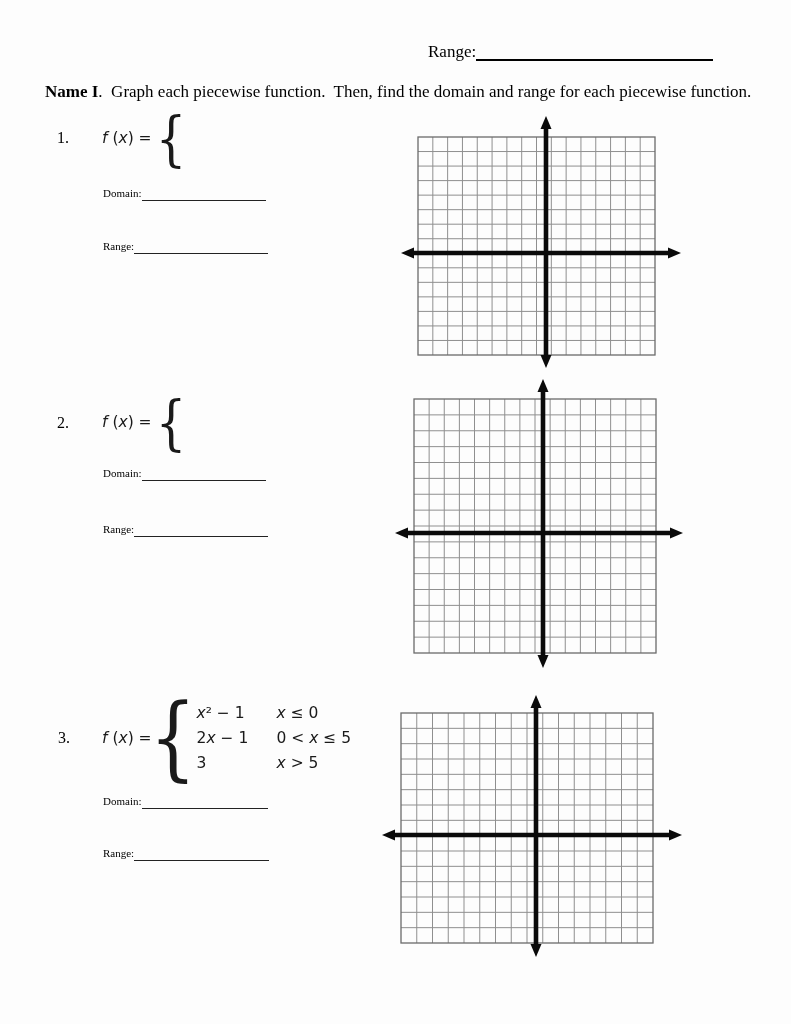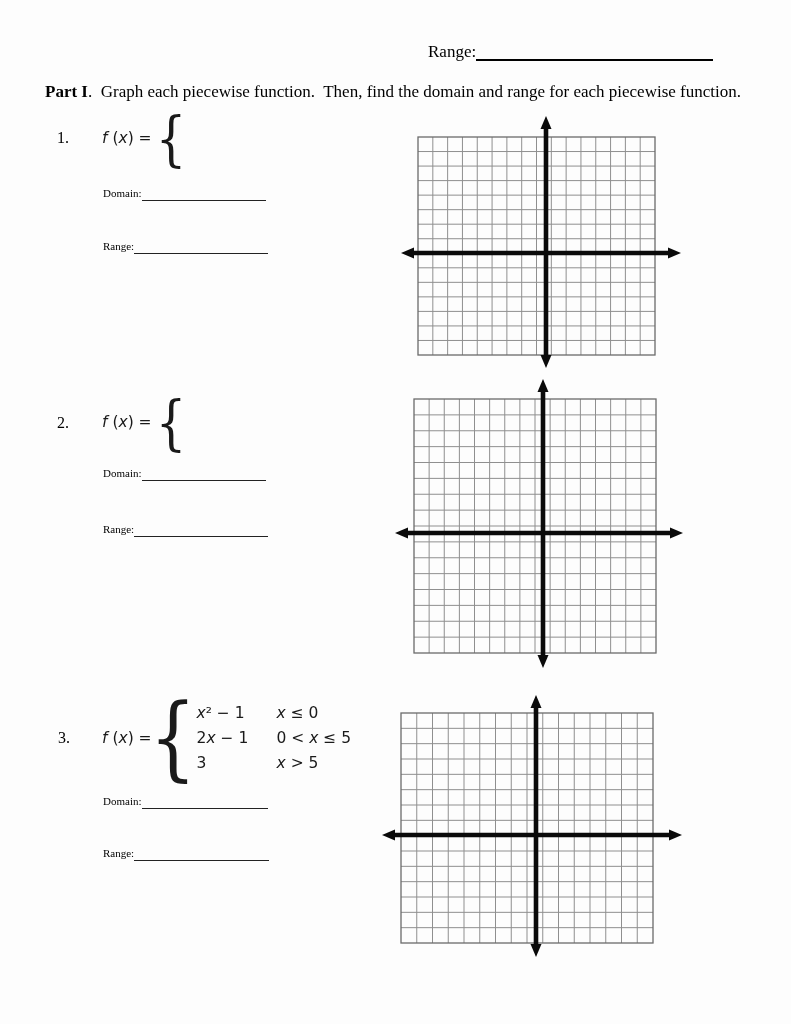--- a/index.html
+++ b/index.html
@@ -41,21 +41,21 @@
 </style>
 </head>
 <body>
 
 <div class="page">
 
   <div class="abs namefield" style="left:428px;top:42px;">
     <span>Range:</span><span class="blankline nameline" style="width:237px;"></span>
   </div>
   <div class="abs instr" style="left:45px;top:82px;">
-    <span class="bold">Part I</span><span class="pre">.  Graph each piecewise function.  Then, find the domain and range for each piecewise function.</span>
+    <span class="bold">Name I</span><span class="pre">.  Graph each piecewise function.  Then, find the domain and range for each piecewise function.</span>
   </div>
 
   <section class="layer">
     <div class="abs pnum" style="left:57px;top:129px;">1.</div>
     <div class="abs fnblock" style="left:102px;top:110px;">
       <span class="mathfont fx"><span class="mi">f</span> (<span class="mi">x</span>) = </span>
       <span class="brace b2">{</span>
     </div>
     <div class="abs blankrow" style="left:103px;top:187px;">
       <span>Domain:</span><span class="blankline" style="width:124px;"></span>

